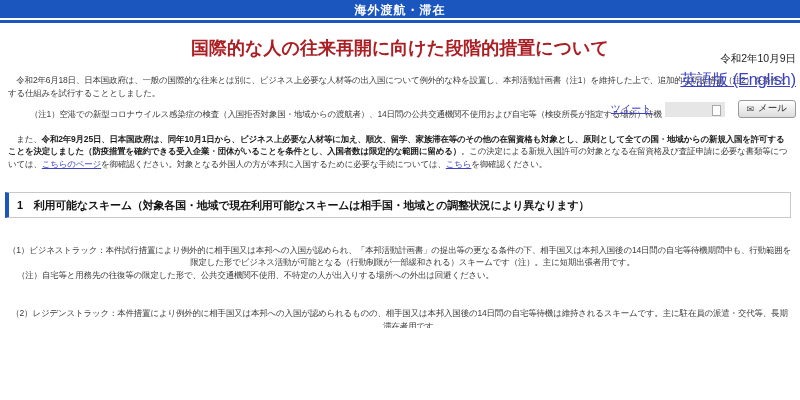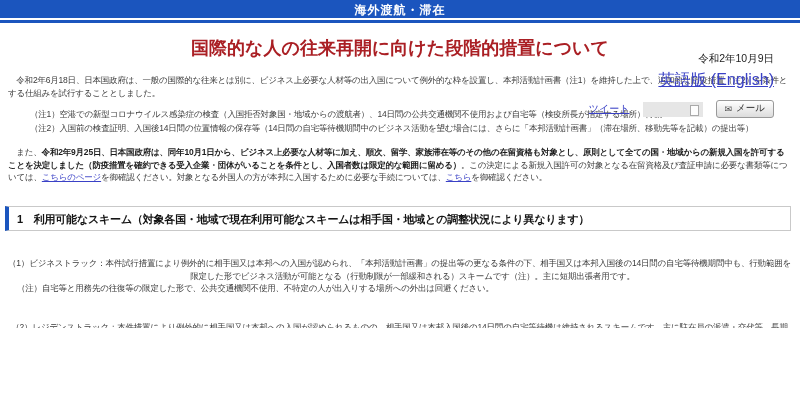--- a/index.html
+++ b/index.html
@@ -10,21 +10,21 @@
   
   .topbar{height:18px;background:#1B55BE;text-align:center;}
   .topbar .bar-title{color:#fff;font-weight:bold;font-size:12px;line-height:18px;letter-spacing:1px;}
   .topbar-white-line{height:2px;background:#fff;}
   .topbar-blue-line{height:3px;background:#1B55BE;}
 
   
   .page-title{color:#AA1F24;text-align:center;font-size:18px;font-weight:bold;margin:13px 0 0;}
 
   
-  .meta{position:absolute;top:52px;right:26px;text-align:right;}
+  .meta{position:absolute;top:52px;right:4px;text-align:right;}
   .date{font-size:10.5px;color:#222;margin-bottom:4px;}
   .en-link{font-size:16px;color:#3A41C6;text-decoration:underline;cursor:pointer;}
   .share-row{margin-top:9px;display:flex;align-items:center;justify-content:flex-start;gap:13px;}
   .tweet{font-size:10px;color:#3A41C6;text-decoration:underline;cursor:pointer;}
   .share-widget{width:60px;height:15px;background:#e6e6e6;position:relative;display:inline-block;cursor:pointer;}
   .page-glyph{position:absolute;right:4px;top:3px;width:7px;height:9px;border:1px solid #a9a9a9;background:#fdfdfd;}
   .mail-btn{font-size:9.5px;border:1px solid #999;border-radius:3px;
             background:linear-gradient(#ffffff,#dcdcdc);padding:1px 8px 2px;color:#333;
             display:inline-flex;align-items:center;gap:4px;cursor:pointer;
             font-family:"Liberation Sans","DejaVu Sans",sans-serif;}
@@ -79,21 +79,20 @@
         <span>メール</span>
       </button>
     </div>
   </div>
 
   <main>
     <p class="body-text first-para">　令和2年6月18日、日本国政府は、一般の国際的な往来とは別に、ビジネス上必要な人材等の出入国について例外的な枠を設置し、本邦活動計画書（注1）を維持した上で、追加的な防疫措置（注2）を条件とする仕組みを試行することとしました。</p>
 
     <div class="notes">
       <div class="note">（注1）空港での新型コロナウイルス感染症の検査（入国拒否対象国・地域からの渡航者）、14日間の公共交通機関不使用および自宅等（検疫所長が指定する場所）待機</div>
-      <div class="note">（注2）入国前の検査証明、入国後14日間の位置情報の保存等（14日間の自宅等待機期間中のビジネス活動を望む場合には、さらに「本邦活動計画書」（滞在場所、移動先等を記載）の提出等）</div>
     </div>
 
     <p class="body-text"><span>　また、</span><b>令和2年9月25日、日本国政府は、同年10月1日から、ビジネス上必要な人材等に加え、順次、留学、家族滞在等のその他の在留資格も対象とし、原則として全ての国・地域からの新規入国を許可することを決定しました（防疫措置を確約できる受入企業・団体がいることを条件とし、入国者数は限定的な範囲に留める）</b><span>。この決定による新規入国許可の対象となる在留資格及び査証申請に必要な書類等については、</span><a class="inline-link">こちらのページ</a><span>を御確認ください。対象となる外国人の方が本邦に入国するために必要な手続については、</span><a class="inline-link">こちら</a><span>を御確認ください。</span></p>
 
     <h2 class="section-heading">1　利用可能なスキーム（対象各国・地域で現在利用可能なスキームは相手国・地域との調整状況により異なります）</h2>
 
 
     <div class="list-item">（1）ビジネストラック：本件試行措置により例外的に相手国又は本邦への入国が認められ、「本邦活動計画書」の提出等の更なる条件の下、相手国又は本邦入国後の14日間の自宅等待機期間中も、行動範囲を限定した形でビジネス活動が可能となる（行動制限が一部緩和される）スキームです（注）。主に短期出張者用です。</div>
     <div class="list-note">（注）自宅等と用務先の往復等の限定した形で、公共交通機関不使用、不特定の人が出入りする場所への外出は回避ください。</div>
     <div class="list-item">（2）レジデンストラック：本件措置により例外的に相手国又は本邦への入国が認められるものの、相手国又は本邦入国後の14日間の自宅等待機は維持されるスキームです。主に駐在員の派遣・交代等、長期滞在者用です。</div>

